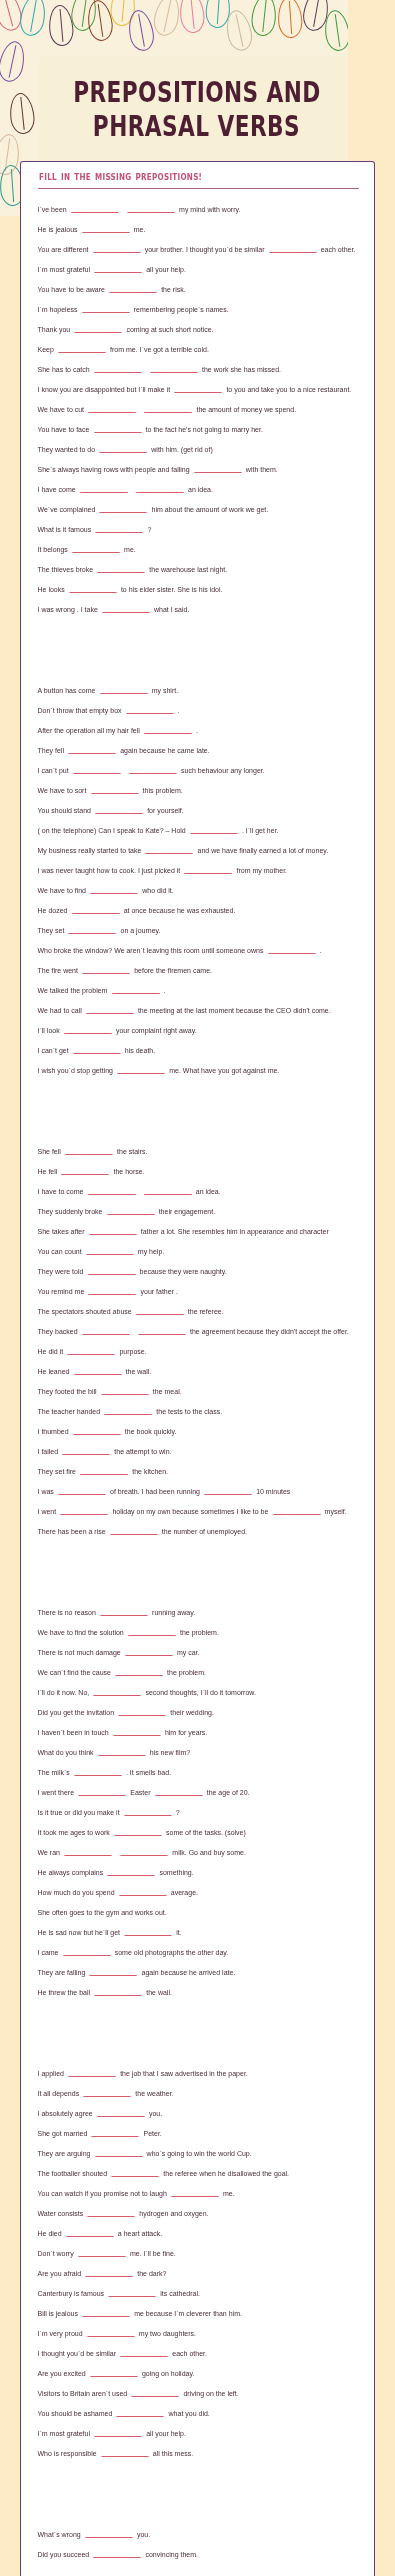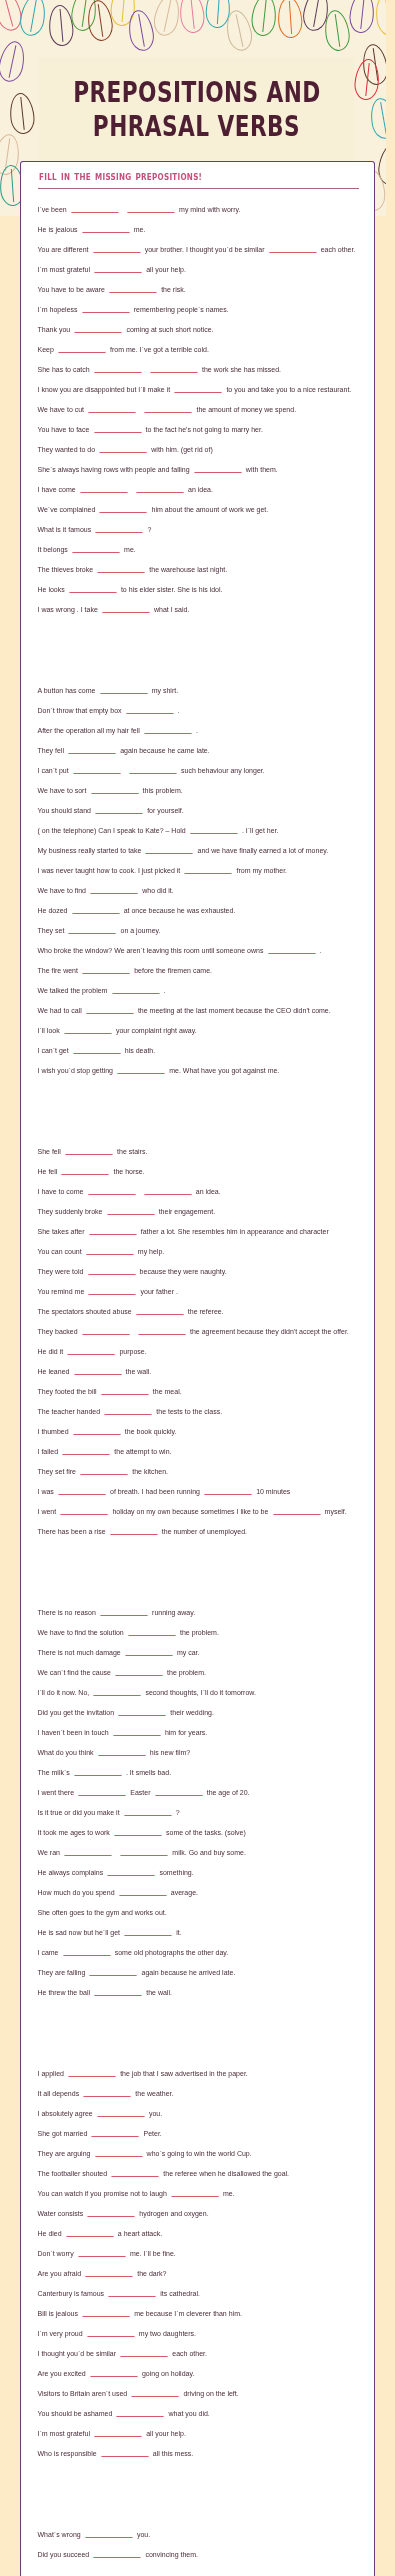--- a/index.html
+++ b/index.html
@@ -4,21 +4,21 @@
 <style>
   html, body { margin:0; padding:0; }
   body {
     width:396px;
     background:#fdebc8;
     font-family:"Liberation Sans", sans-serif;
     color:#4a2c3a;
   }
   .hero {
     position:relative;
-    width:386px; height:216px;
+    width:348px; height:216px;
     background:#f9f1dc;
     overflow:hidden;
   }
   .leaf {
     position:absolute;
     width:24px; height:41px;
     border:1.5px solid;
     border-radius:50% 50% 50% 50% / 60% 60% 40% 40%;
     box-sizing:border-box;
   }

